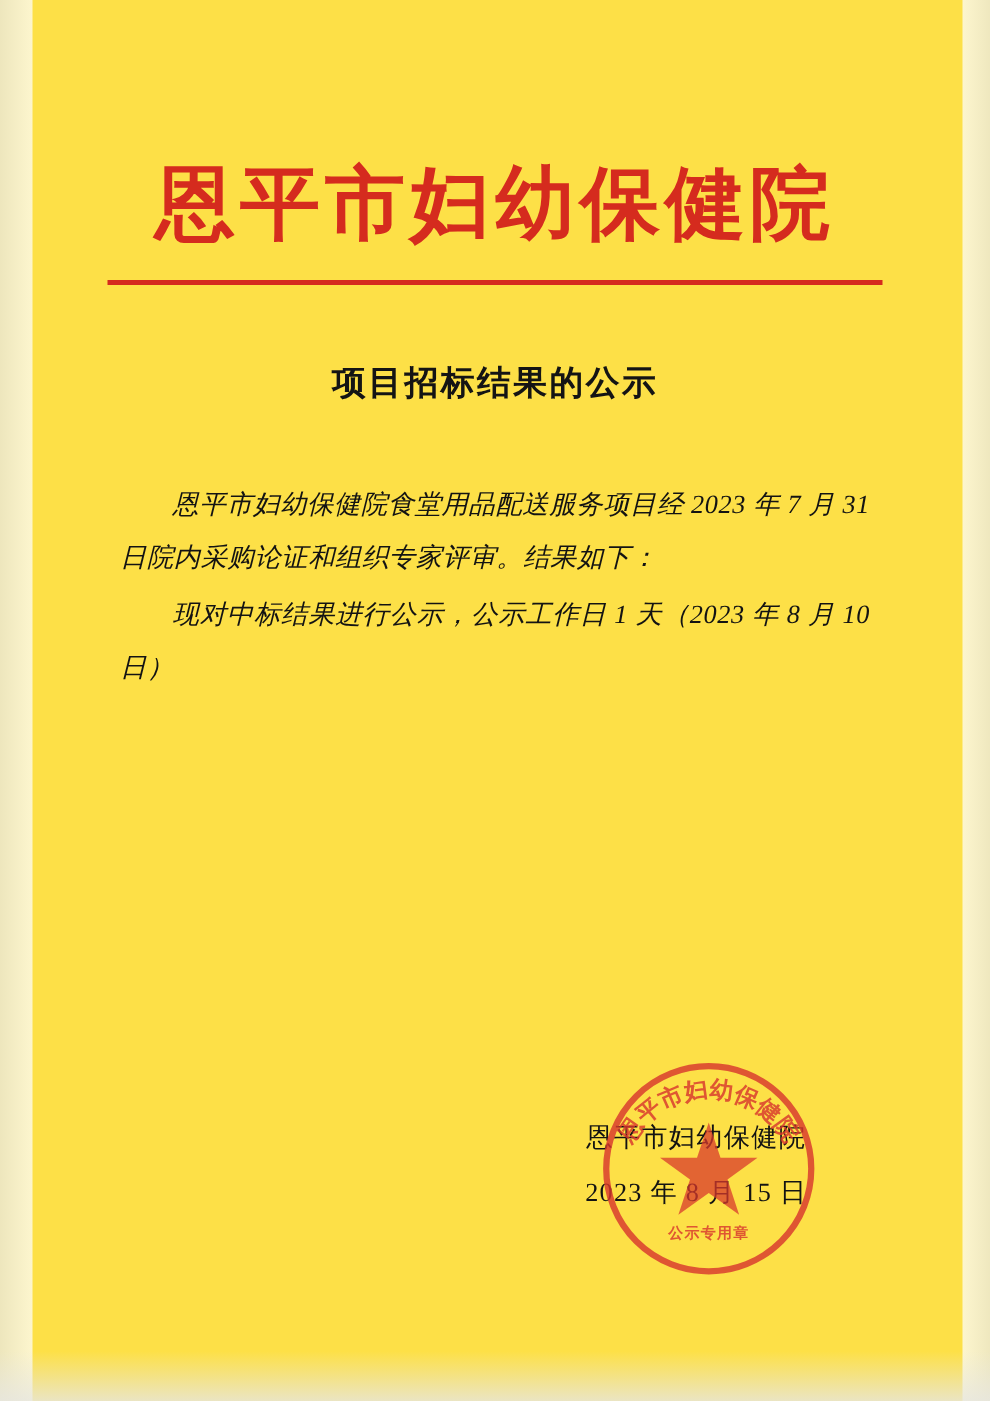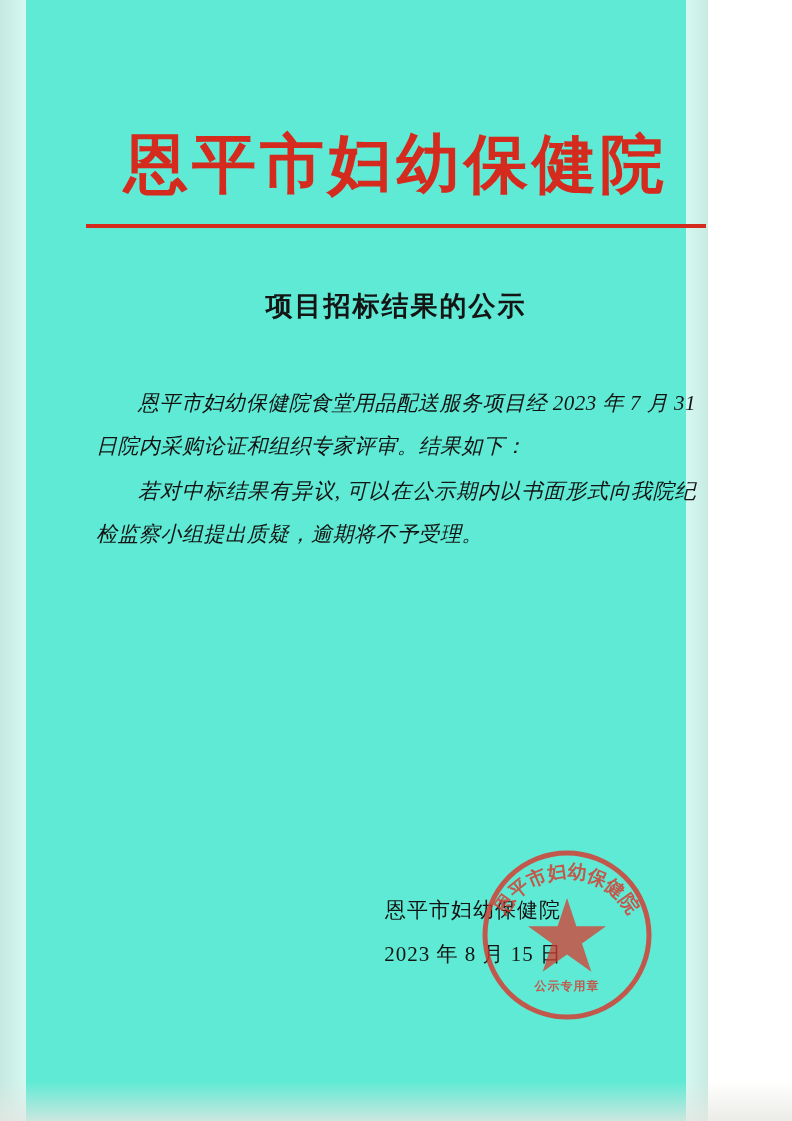--- a/index.html
+++ b/index.html
@@ -11,23 +11,23 @@
     height: 1121px;
     background: #ffffff;
     font-family: "Liberation Serif", "DejaVu Serif", serif;
     position: relative;
     overflow: hidden;
   }
 
   .page {
     position: absolute;
     left: 0; top: 0;
-    width: 708px;
+    width: 792px;
     height: 1121px;
-    background: #5eead4;
+    background: #fde047;
   }
 
   
   .scan-edge-left {
     position: absolute;
     left: 0; top: 0;
     width: 26px; height: 1121px;
     background: linear-gradient(to right, #e8e8e4 0%, #fdfdfb 100%);
     opacity: .75;
   }
@@ -160,22 +160,22 @@
   </div>
 
   <div class="doc-title">项目招标结果的公示</div>
 
   <div class="body-area">
 
     <p class="para indent">恩平市妇幼保健院食堂用品配送服务项目经 2023 年 7 月 31 日院内采购论证和组织专家评审。结果如下：</p>
 
 
 
-
-    <p class="para indent">若对中标结果有异议, 可以在公示期内以书面形式向我院纪检监察小组提出质疑，逾期将不予受理。</p>
+    <p class="para indent">现对中标结果进行公示，公示工作日 1 天（2023 年 8 月 10 日）</p>
+
 
 
   </div>
 
   <div class="sign-block">
     <div>恩平市妇幼保健院</div>
     <div>2023 年 8 月 15 日</div>
   </div>
 
   <div class="seal">

